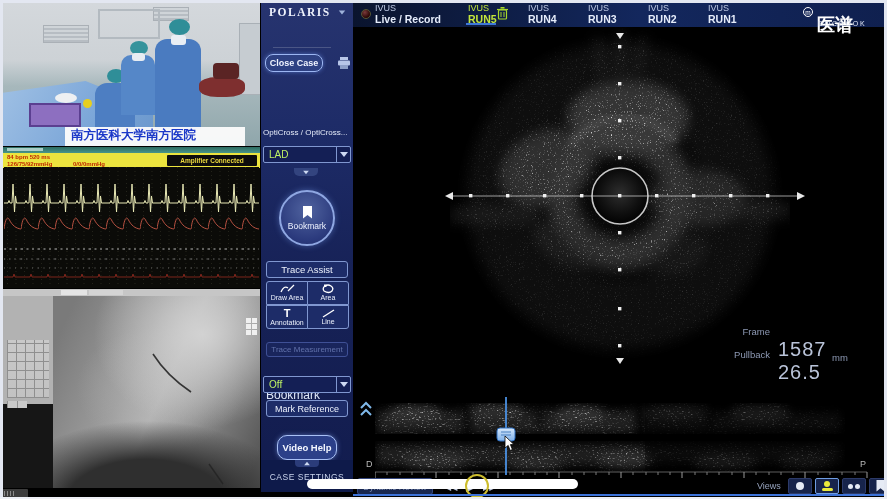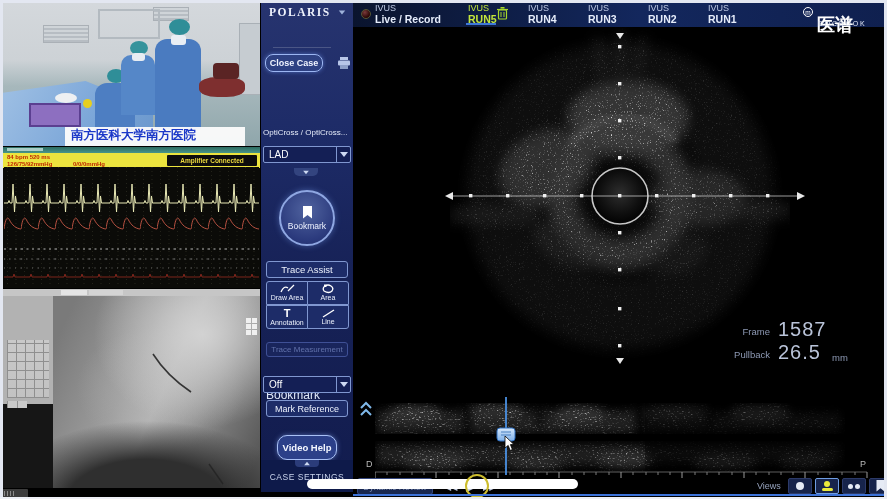--- a/index.html
+++ b/index.html
@@ -3,33 +3,33 @@
 <meta charset="utf-8">
 <style>
   html,body{margin:0;padding:0;background:#222;}
   body{font-family:"Liberation Sans", sans-serif;}
   .screen{position:relative;width:887px;height:499px;background:#000;overflow:hidden;margin:0 auto;}
   .abs{position:absolute;}
   .edge{background:#e3e7f1;z-index:40;}
   
   .panel{left:261px;top:0;width:92px;height:492px;background:linear-gradient(180deg,#27346f 0%,#1d2b67 28%,#172257 55%,#121c4e 100%);z-index:5;}
   .btn{background:#1d2c68;border:1px solid #8097d0;border-radius:3px;color:#ecf1fc;display:flex;align-items:center;justify-content:center;box-sizing:border-box;}
-  .sel{background:#141f55;border:1px solid #8097d0;border-radius:2px;box-sizing:border-box;display:flex;align-items:stretch;color:#ffffff;}
+  .sel{background:#141f55;border:1px solid #8097d0;border-radius:2px;box-sizing:border-box;display:flex;align-items:stretch;color:#bef264;}
   .sel .lab{flex:1;font-size:10px;display:flex;align-items:center;padding-left:5px;}
   .sel .car{width:13px;border-left:1px solid #8097d0;display:flex;align-items:center;justify-content:center;}
   .tri-down{width:0;height:0;border-left:4px solid transparent;border-right:4px solid transparent;border-top:5px solid #cdd9f2;}
   .tri-up{width:0;height:0;border-left:4px solid transparent;border-right:4px solid transparent;border-bottom:5px solid #cdd9f2;}
   
   .tabbar{left:353px;top:0;width:638px;height:27px;background:linear-gradient(90deg,#0a142e,#13275d 45%,#0e1d49);z-index:6;}
   .tab-l1{font-size:9px;color:#bdc9e4;line-height:10px;}
   .tab-l2{font-size:10.5px;font-weight:bold;color:#e6edfb;line-height:12px;}
   .tab.selected .tab-l1,.tab.selected .tab-l2{color:#c3e63b;}
   
   .meas-lab{font-size:9.5px;color:#8d99b4;text-align:right;}
-  .meas-val{font-size:20px;color:#b9c3d8;letter-spacing:1px;}
+  .meas-val{font-size:20px;color:#b9c3d8;letter-spacing:1px;margin-top:20px;}
   
   .viewbtn{height:16px;width:24px;background:#17244b;border:1px solid #2c3a68;border-radius:2px;box-sizing:border-box;display:flex;align-items:center;justify-content:center;gap:2px;}
   .dot{width:8px;height:8px;border-radius:50%;background:#e6ebf5;}
   
   .cap1{background:rgba(38,64,120,.58);color:#fff;font-weight:bold;font-size:13px;line-height:22px;padding-left:6px;text-shadow:0 1px 2px rgba(0,0,0,.6);white-space:nowrap;overflow:hidden;}
   .cap2{background:rgba(252,252,252,.95);color:#1b38c8;font-weight:bold;font-size:12.5px;line-height:17px;padding-left:6px;white-space:nowrap;overflow:hidden;}
   .tinytext{font-size:6px;line-height:7px;color:#c02800;font-weight:bold;white-space:nowrap;}
 </style>
 </head>
 <body>

